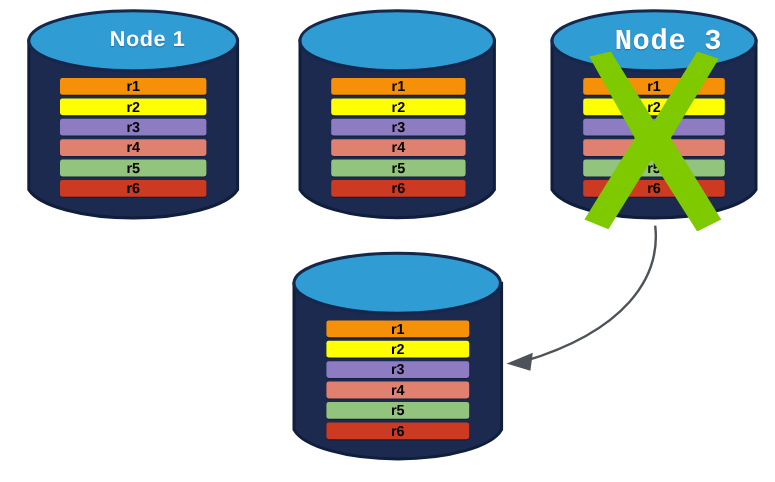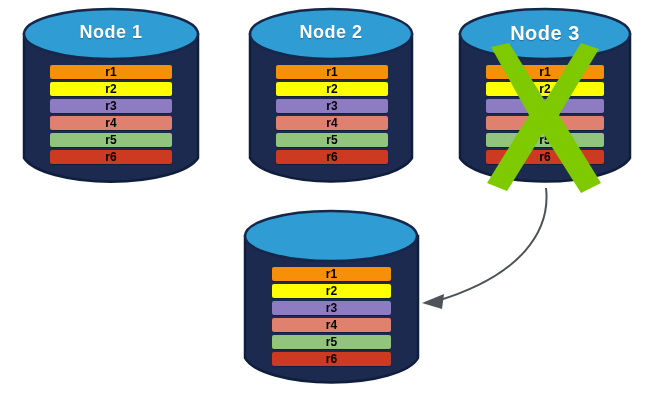--- a/index.html
+++ b/index.html
@@ -25,21 +25,21 @@
   }
   .node-svg {
     position: absolute;
     left: 0; top: 0;
     width: 100%;
     height: 100%;
     overflow: visible;
   }
   .node-title {
     position: absolute;
-    left: 0;
+    left: 12px;
     width: 100%;
     text-align: center;
     color: #ffffff;
     font-weight: bold;
     letter-spacing: 0.5px;
     z-index: 3;
     pointer-events: none;
     text-shadow: 0 1px 1px rgba(10,25,55,0.35);
   }
   .rows {
@@ -91,37 +91,36 @@
       <div class="row-bar" style="height:14px; font-size:12px; background:#93C47D;">r5</div>
       <div class="row-bar" style="height:14px; font-size:12px; background:#CC3A21;">r6</div>
     </div>
   </div>
 
   <div class="node" id="node-2" style="left:248px; top:8px; width:166px; height:182px;">
     <svg class="node-svg" viewBox="0 0 166 182" preserveAspectRatio="none">
       <path d="M2,26 L2,150 A83,30 0 0 0 164,150 L164,26 Z" fill="#1B2A4E" stroke="#0F1E3C" stroke-width="2.5"></path>
       <ellipse cx="83" cy="26" rx="81" ry="25" fill="#2F9CD4" stroke="#15274A" stroke-width="2.5"></ellipse>
     </svg>
-    <div class="node-title" style="top:14px; font-size:18px;">Node  2</div>
     <div class="rows" style="left:28px; top:57px; width:112px; gap:3px;">
       <div class="row-bar" style="height:14px; font-size:12px; background:#F79009;">r1</div>
       <div class="row-bar" style="height:14px; font-size:12px; background:#FFFF00;">r2</div>
       <div class="row-bar" style="height:14px; font-size:12px; background:#8E7CC3;">r3</div>
       <div class="row-bar" style="height:14px; font-size:12px; background:#E0806E;">r4</div>
       <div class="row-bar" style="height:14px; font-size:12px; background:#93C47D;">r5</div>
       <div class="row-bar" style="height:14px; font-size:12px; background:#CC3A21;">r6</div>
     </div>
   </div>
 
   <div class="node" id="node-3" style="left:458px; top:8px; width:174px; height:182px;">
     <svg class="node-svg" viewBox="0 0 174 182" preserveAspectRatio="none">
       <path d="M2,26 L2,150 A87,30 0 0 0 172,150 L172,26 Z" fill="#1B2A4E" stroke="#0F1E3C" stroke-width="2.5"></path>
       <ellipse cx="87" cy="26" rx="85" ry="25" fill="#2F9CD4" stroke="#15274A" stroke-width="2.5"></ellipse>
     </svg>
-    <div class="node-title" style="top:14px; font-size:20px;">Node  3</div>
+    <div class="node-title" style="top:14px; font-size:24px;font-family:Liberation Mono, monospace;">Node  3</div>
     <div class="rows" style="left:28px; top:57px; width:118px; gap:3px;">
       <div class="row-bar" style="height:14px; font-size:12px; background:#F79009;">r1</div>
       <div class="row-bar" style="height:14px; font-size:12px; background:#FFFF00;">r2</div>
       <div class="row-bar" style="height:14px; font-size:12px; background:#8E7CC3;">r3</div>
       <div class="row-bar" style="height:14px; font-size:12px; background:#E0806E;">r4</div>
       <div class="row-bar" style="height:14px; font-size:12px; background:#93C47D;">r5</div>
       <div class="row-bar" style="height:14px; font-size:12px; background:#CC3A21;">r6</div>
     </div>
 
     <svg class="cross-layer" viewBox="0 0 120 150" style="left:25px; top:35px; width:120px; height:150px;">

